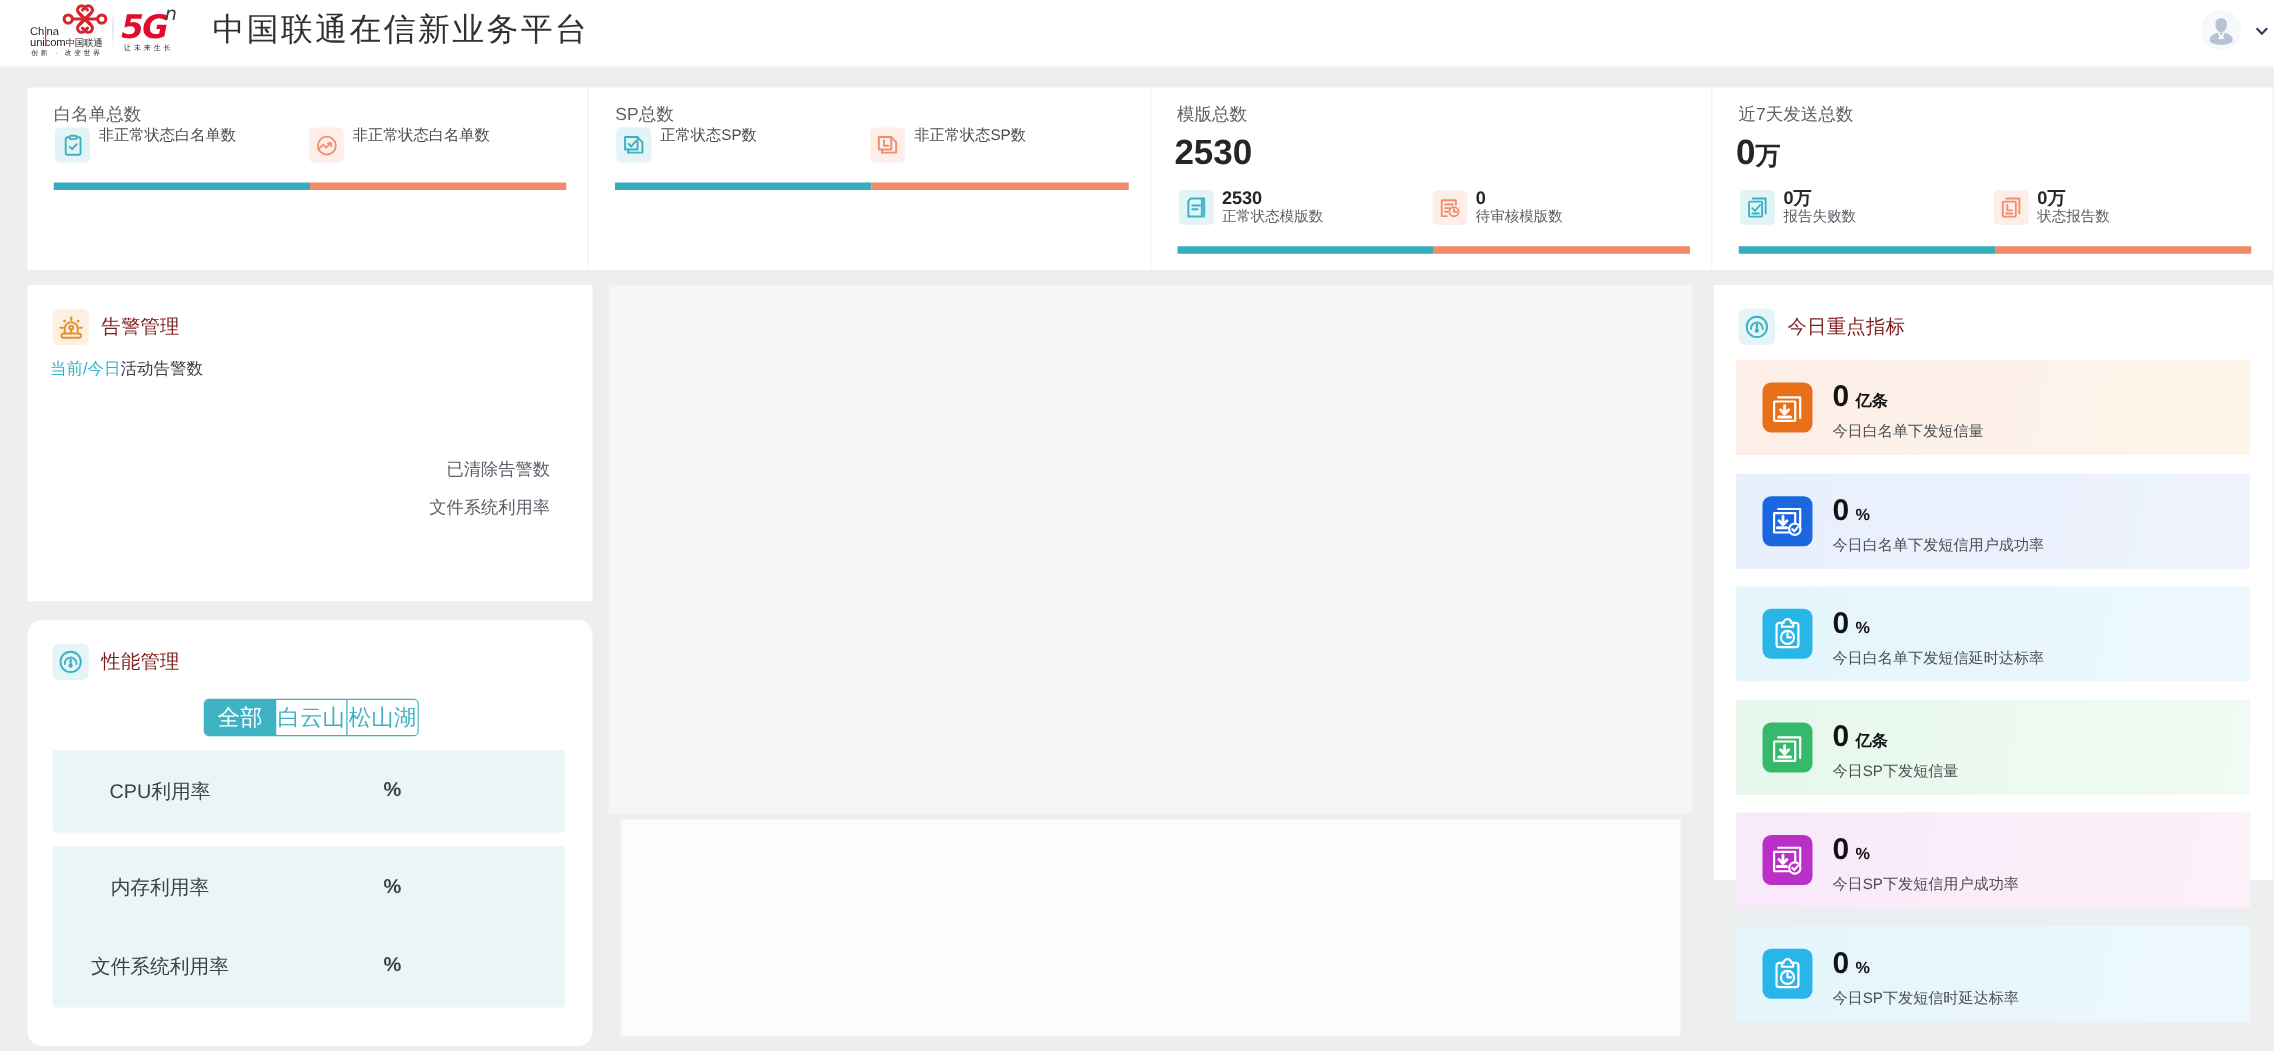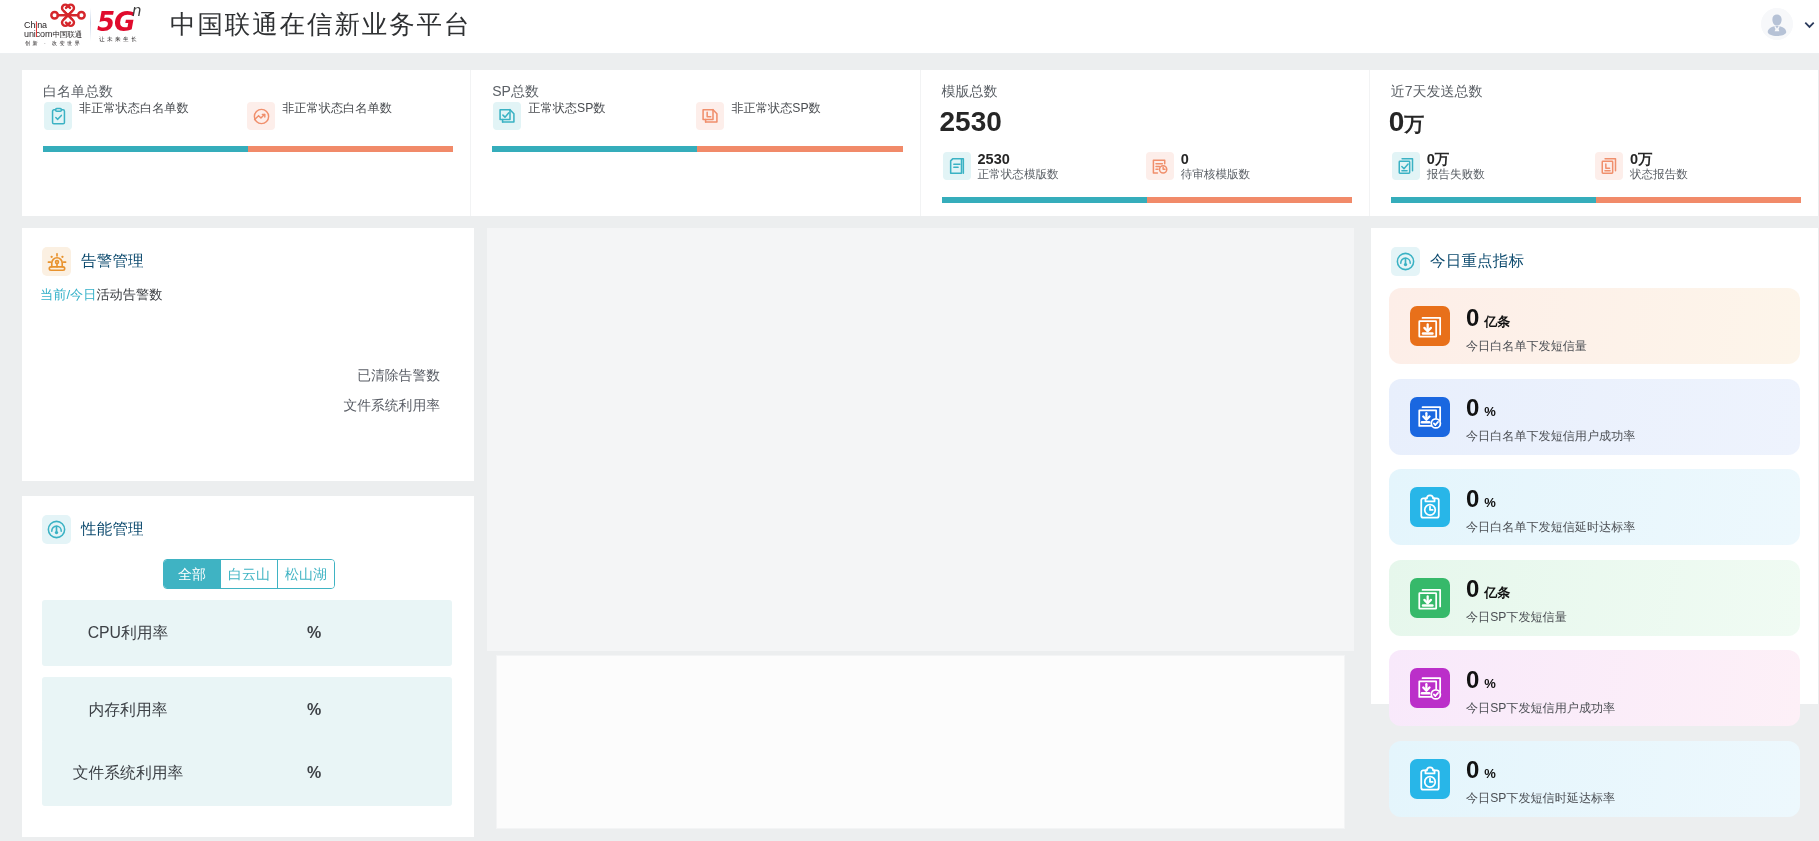--- a/index.html
+++ b/index.html
@@ -60,45 +60,45 @@
   .tc-lab{font-size:11.6px;color:#5b6066;line-height:15px;white-space:nowrap;}
   .tc-lab-only{font-size:12.2px;color:#494c50;line-height:13px;padding-top:0px;white-space:nowrap;}
   .tc-bar{position:absolute;left:21px;right:17px;height:6px;display:flex;}
   .tc-bar .seg1{background:#35adbb;}
   .tc-bar .seg2{background:#f18a69;}
 
   
   .card{position:absolute;background:#fff;box-sizing:border-box;}
   .card-hd{display:flex;align-items:center;padding:19px 0 0 20px;}
   .card-hd .hd-ico{width:29px;height:29px;border-radius:5px;display:flex;align-items:center;justify-content:center;flex:none;}
-  .card-hd .hd-txt{margin-left:10px;font-size:15.5px;color:#0c4a6e;letter-spacing:.2px;}
+  .card-hd .hd-txt{margin-left:10px;font-size:15.5px;color:#7f1d1d;letter-spacing:.2px;}
 
   #alarm-card{left:22px;top:228px;width:452px;height:253px;}
   .alarm-sub{position:absolute;left:18px;top:58px;font-size:13.2px;line-height:18px;white-space:nowrap;}
   .alarm-sub .hl{color:#35b1c9;text-align:center;}
   .alarm-sub .rest{color:#3a3d41;}
   .alarm-legend{position:absolute;font-size:13.8px;color:#5a5e66;white-space:nowrap;text-align:right;line-height:14px;}
 
-  #perf-card{left:22px;top:496px;width:452px;height:341px;}
+  #perf-card{left:22px;top:496px;width:452px;height:341px;border-radius:12px;}
   .seg-ctrl{position:absolute;left:141px;top:63px;display:flex;height:30px;border-radius:4px;overflow:hidden;
             border:1px solid #3fb3c3;box-sizing:border-box;}
-  .seg-btn{font-size:14px;line-height:28px;width:56px;text-align:center;color:#3fb3c3;background:#fff;cursor:pointer;box-sizing:border-box;}
+  .seg-btn{font-size:18px;line-height:28px;width:56px;text-align:center;color:#3fb3c3;background:#fff;cursor:pointer;box-sizing:border-box;}
   .seg-btn + .seg-btn{border-left:1px solid #3fb3c3;width:57px;}
   .seg-btn.active{background:#3fb3c3;color:#fff;}
   .perf-row{position:absolute;left:20px;width:410px;height:66px;background:#e9f5f6;border-radius:3px;display:flex;align-items:center;}
   .perf-name{width:172px;text-align:center;font-size:15.8px;color:#3d4146;}
   .perf-val{width:200px;text-align:center;font-size:16px;font-weight:bold;color:#3d4146;margin-left:0px;}
 
   
   #center-top{left:487px;top:228px;width:867px;height:423px;background:#f4f5f6;}
   #center-bottom{left:496px;top:655px;width:849px;height:174px;background:#fcfcfc;border:1px solid #f3f4f5;}
 
   
   #kpi-card{left:1371px;top:228px;width:447px;height:476px;}
-  .kpi-row{position:absolute;left:18px;width:411px;height:76px;border-radius:12px;display:flex;align-items:center;}
+  .kpi-row{position:absolute;left:18px;width:411px;height:76px;border-radius:0;display:flex;align-items:center;}
   .kpi-ico{width:40px;height:40px;border-radius:7px;margin-left:21px;display:flex;align-items:center;justify-content:center;flex:none;}
   .kpi-meta{margin-left:16px;}
   .kpi-num{font-size:24px;font-weight:bold;color:#121212;line-height:25px;margin-top:7px;}
   .kpi-num .u{font-size:13px;margin-left:5px;font-weight:bold;}
   .kpi-lab{font-size:12.1px;color:#4b4e53;line-height:18px;margin-top:3px;}
 
   svg{display:block;}
 </style>
 </head>
 <body>

